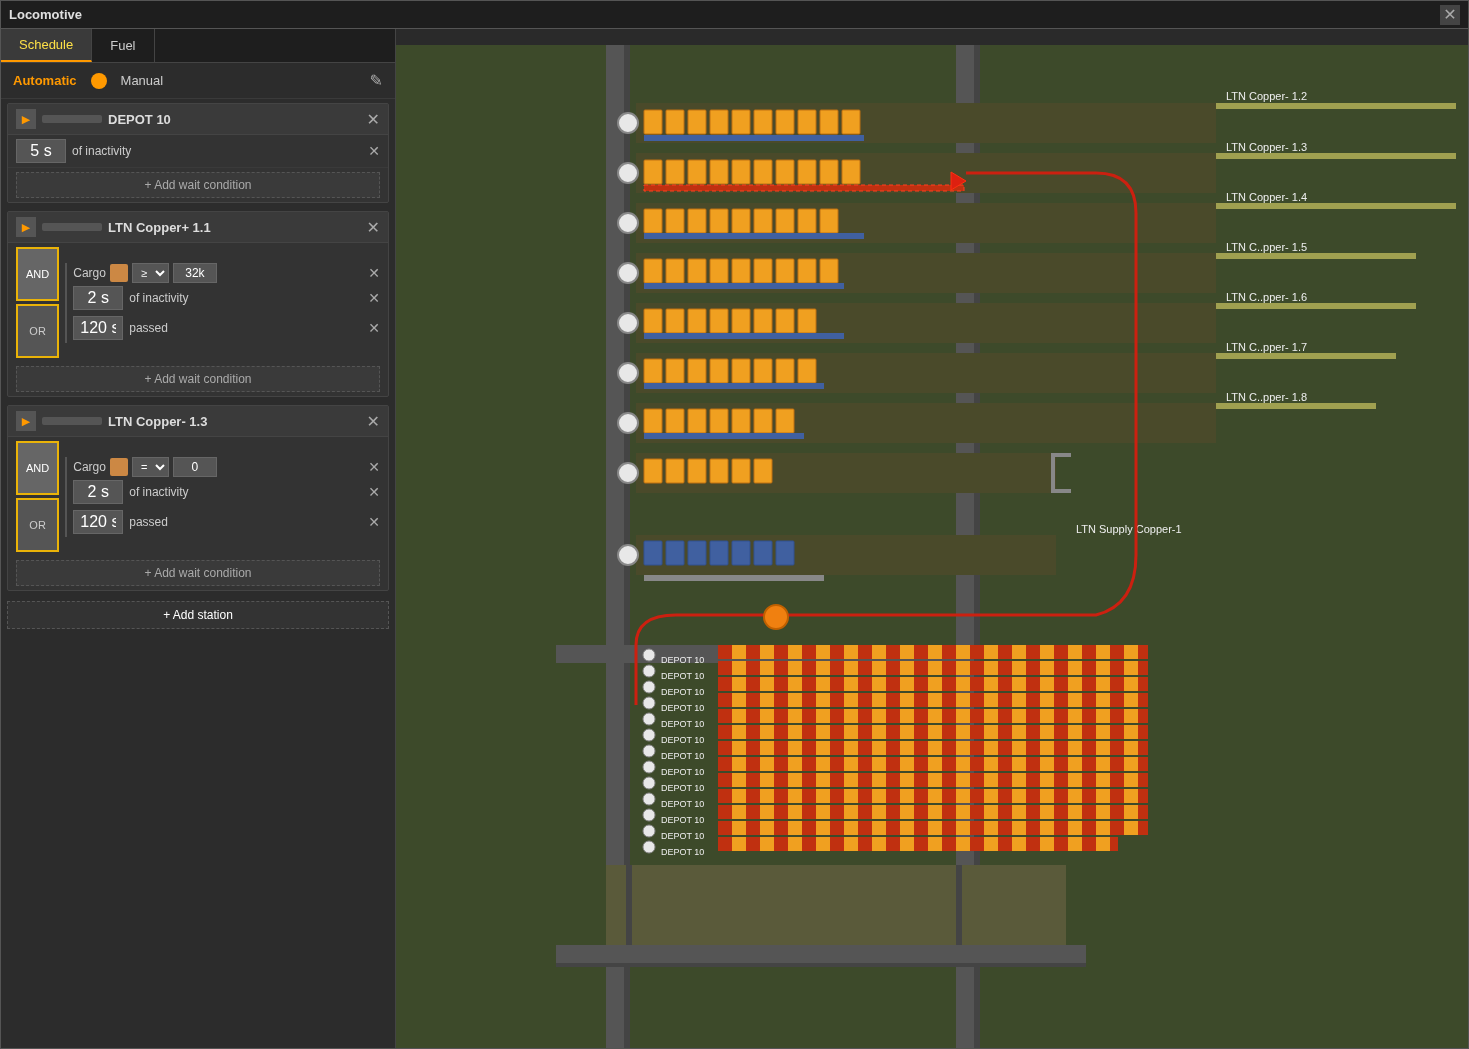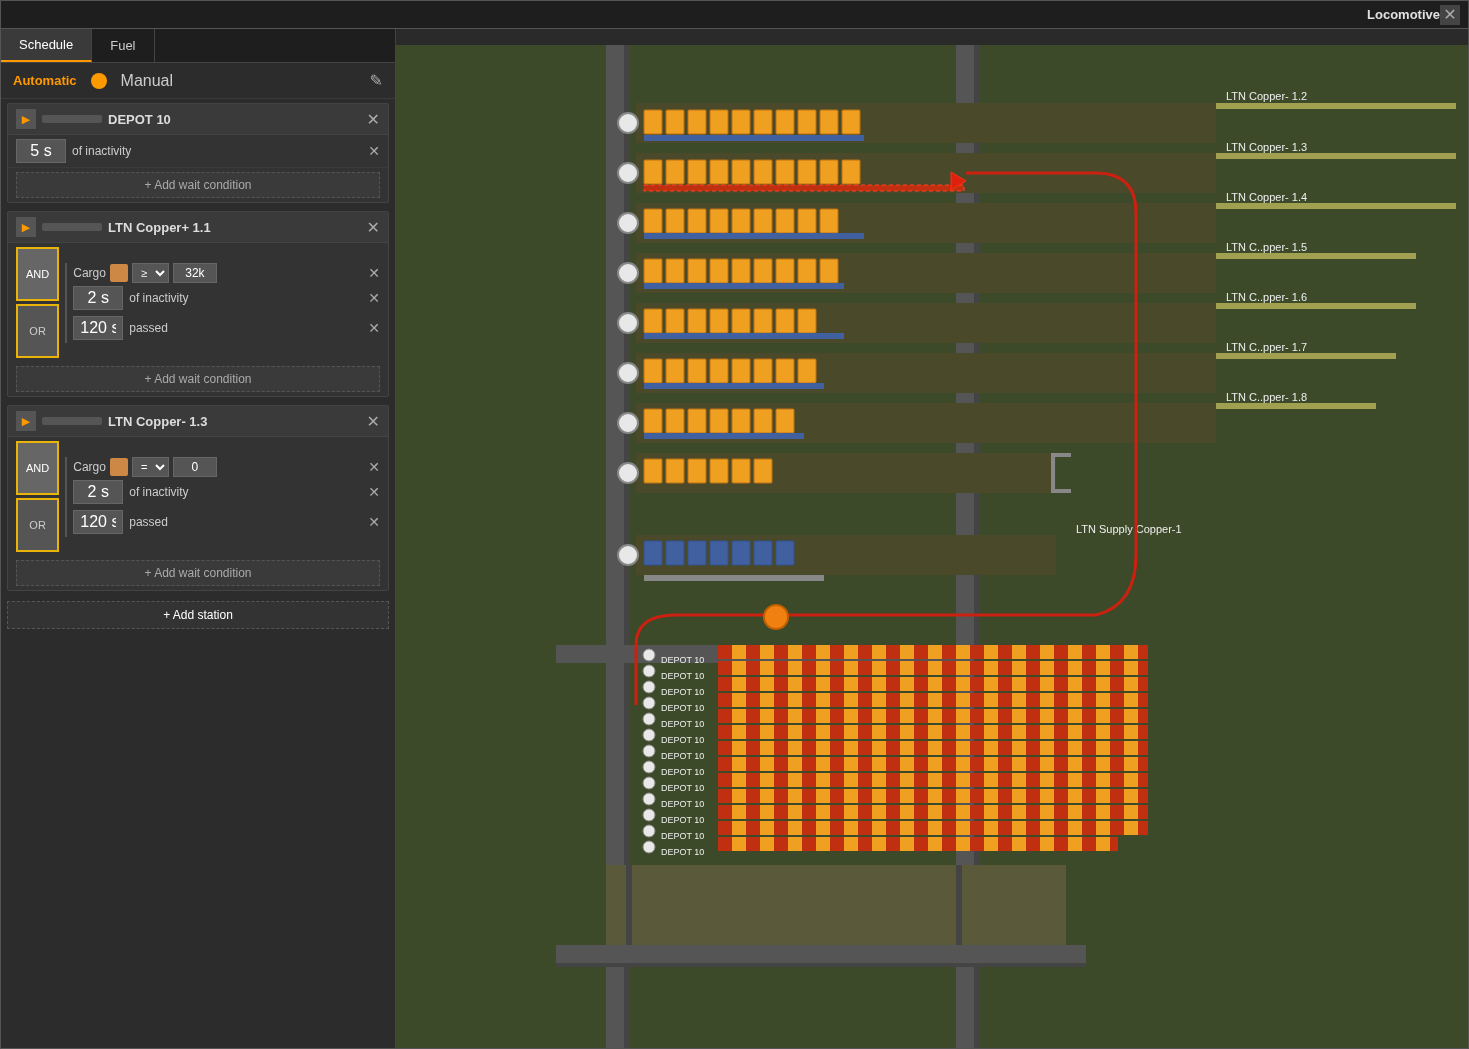--- a/index.html
+++ b/index.html
@@ -1,38 +1,38 @@
 <!DOCTYPE html>
 <html><head>
   <meta charset="utf-8">
   <style>
     * { box-sizing: border-box; margin: 0; padding: 0; }
     body { background: #1a1a1a; font-family: 'Segoe UI', Arial, sans-serif; font-size: 13px; color: #ccc; width: 1469px; height: 1049px; overflow: hidden; }
 
     .window { width: 1469px; height: 1049px; background: #2a2a2a; border: 1px solid #555; display: flex; flex-direction: column; }
 
-    .title-bar { background: #1e1e1e; height: 28px; display: flex; align-items: center; justify-content: flex-end; padding: 7px 8px; border-bottom: 1px solid #555; flex-shrink: 0; }
+    .title-bar { background: #1e1e1e; height: 28px; display: flex; align-items: center; justify-content: space-between; padding: 7px 8px; border-bottom: 1px solid #555; flex-shrink: 0; }
     .title-bar-title { color: #e0e0e0; font-size: 13px; font-weight: bold; }
     .title-bar-close { color: #aaa; cursor: pointer; font-size: 16px; background: #444; border: none; width: 20px; height: 20px; display: flex; align-items: center; justify-content: center; }
 
     .main-content { display: flex; flex: 1; overflow: hidden; }
 
     
     .left-panel { width: 395px; background: #2c2c2c; border-right: 1px solid #444; display: flex; flex-direction: column; flex-shrink: 0; overflow-y: auto; }
 
     
     .tabs { display: flex; background: #1e1e1e; border-bottom: 1px solid #444; flex-shrink: 0; }
     .tab { padding: 8px 18px; cursor: pointer; font-size: 13px; color: #ccc; border: none; background: transparent; border-right: 1px solid #444; }
-    .tab.active { background: #3a3a3a; color: #ffffff; border-bottom: 2px solid #f90; }
+    .tab.active { background: #3a3a3a; color: #fde047; border-bottom: 2px solid #f90; }
 
     
     .mode-row { display: flex; align-items: center; padding: 8px 12px; gap: 14px; border-bottom: 1px solid #3a3a3a; flex-shrink: 0; }
     .mode-label { color: #f90; font-weight: bold; font-size: 13px; }
     .toggle-dot { width: 16px; height: 16px; background: #f90; border-radius: 50%; display: inline-block; }
-    .manual-label { color: #ccc; font-size: 16px; }
+    .manual-label { color: #ccc; font-size: 13px; }
     .edit-icon { margin-left: auto; cursor: pointer; color: #aaa; font-size: 16px; }
 
     
     .station-block { margin: 4px 6px; background: #333; border: 1px solid #444; border-radius: 2px; }
     .station-header { display: flex; align-items: center; gap: 6px; padding: 5px 8px; background: #3a3a3a; border-bottom: 1px solid #444; }
     .station-play { width: 20px; height: 20px; background: #555; border: none; color: #f90; cursor: pointer; display: flex; align-items: center; justify-content: center; font-size: 11px; }
     .station-name { flex: 1; color: #ddd; font-size: 13px; font-weight: bold; }
     .station-close { background: none; border: none; color: #aaa; cursor: pointer; font-size: 16px; }
     .drag-handle { background: #555; width: 60px; height: 8px; border-radius: 2px; }
 

